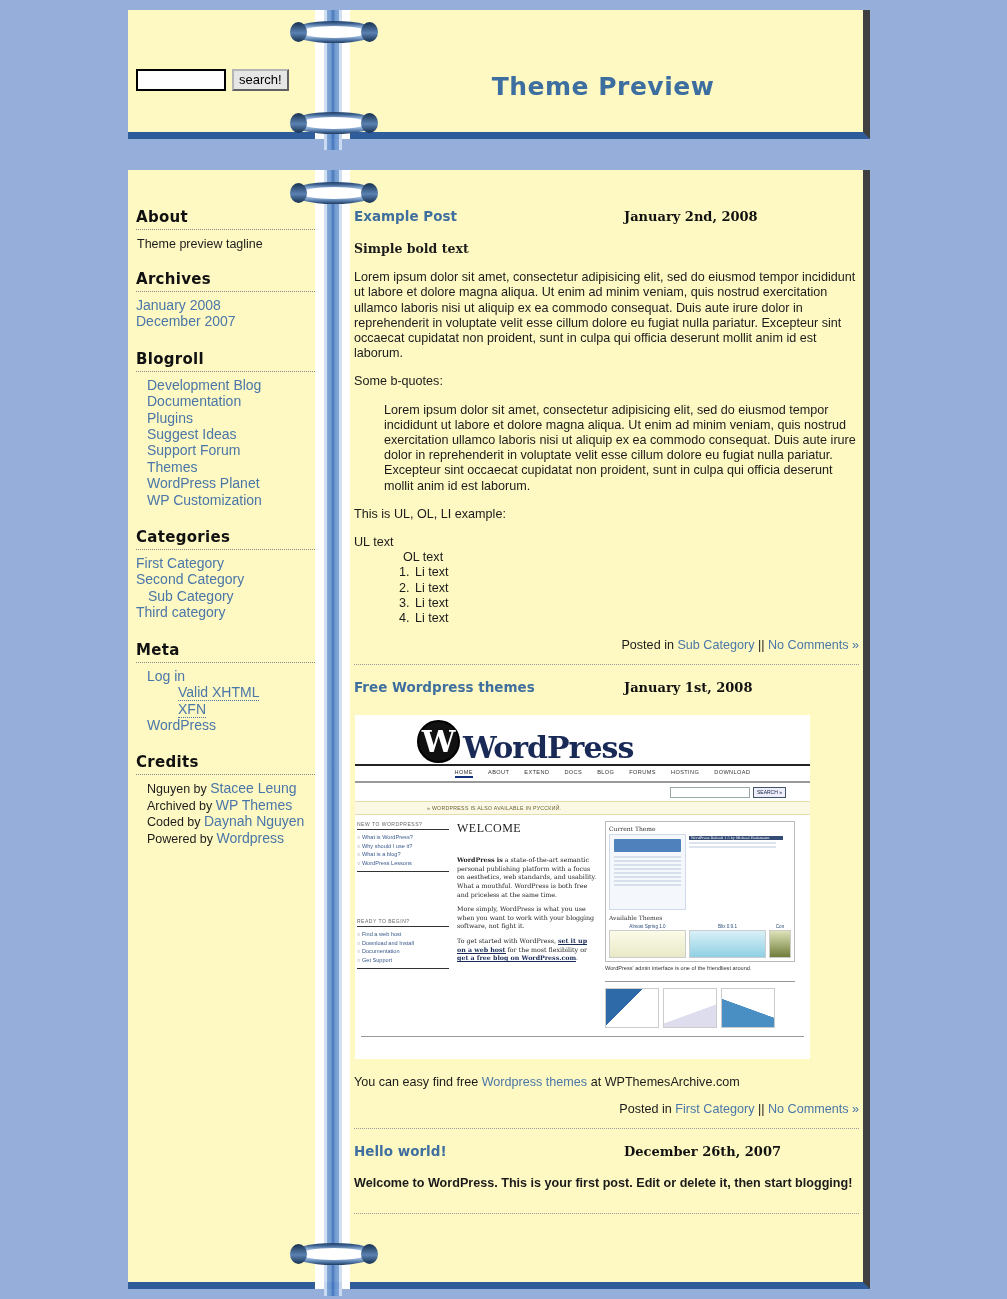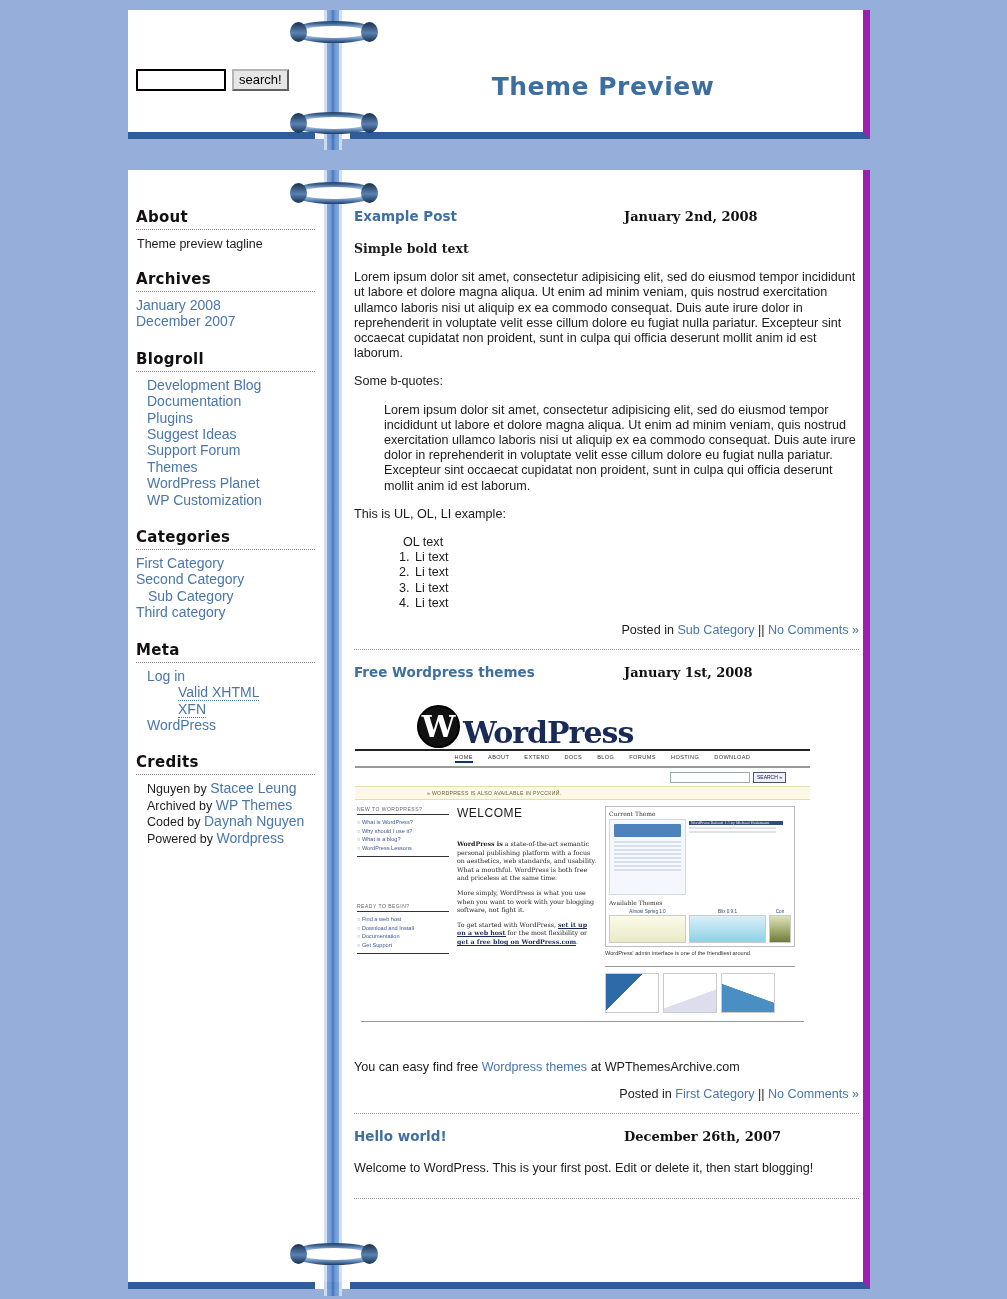--- a/index.html
+++ b/index.html
@@ -7,22 +7,22 @@
     width:1007px;height:1299px;
     background:#95afda;
     font-family:"Liberation Sans", sans-serif;
     -webkit-font-smoothing:none;
   }
   .canvas{position:relative;width:1007px;height:1299px;overflow:hidden;}
 
   
   .page{
     position:absolute;
-    background:#ffffff;
-    border-right:7px solid #a21caf;
+    background:#fef9c3;
+    border-right:7px solid #404040;
     border-bottom:7px solid #2f5d9c;
     box-sizing:border-box;
   }
 
   
   #header-block{left:128px;top:10px;width:742px;height:129px;}
   
   #header-block .hdr-inner{position:relative;width:100%;height:100%;}
 
   .hdr-underline{
@@ -238,21 +238,21 @@
     letter-spacing:.5px;border-bottom:1px solid #333;padding-bottom:2px;margin-bottom:3px;
   }
   .wp-li{
     font-family:"Liberation Sans", sans-serif;font-size:5.6px;color:#3a5a8c;
     line-height:8.5px;
   }
   .wp-li:before{content:"\25CB  ";color:#888;}
   .wp-gap{height:42px;}
   .wp-rule-s{height:1px;background:#333;margin:4px 0 4px 0;}
   .wp-welcome{
-    font-family:Liberation Sans, sans-serif;font-size:12px;color:#1b1b1b;
+    font-family:Liberation Serif, serif;font-size:12px;color:#1b1b1b;
     letter-spacing:.5px;margin-bottom:20px;
   }
   .wp-p{font-family:"DejaVu Serif", serif;font-size:6.3px;line-height:8.6px;color:#222;margin-bottom:6px;}
   .wp-p b{font-weight:bold;}
   .wp-p a{color:#1a2a56;font-weight:bold;border-bottom:1px solid #1a2a56;text-decoration:none;}
   .wp-panel{border:1px solid #bbb;padding:3px;}
   .wp-panel-h{
     font-family:"DejaVu Serif", serif;font-size:6px;color:#333;margin-bottom:2px;
   }
   .wp-admin-img{height:76px;display:flex;gap:3px;}
@@ -360,20 +360,23 @@
           <a class="post-title" href="#">Example Post</a>
           <div class="post-date">January 2nd, 2008</div>
         </div>
         <div class="post-body">
           <p class="bold-lead">Simple bold text</p>
           <p>Lorem ipsum dolor sit amet, consectetur adipisicing elit, sed do eiusmod tempor incididunt ut labore et dolore magna aliqua. Ut enim ad minim veniam, quis nostrud exercitation ullamco laboris nisi ut aliquip ex ea commodo consequat. Duis aute irure dolor in reprehenderit in voluptate velit esse cillum dolore eu fugiat nulla pariatur. Excepteur sint occaecat cupidatat non proident, sunt in culpa qui officia deserunt mollit anim id est laborum.</p>
           <p>Some b-quotes:</p>
           <blockquote>Lorem ipsum dolor sit amet, consectetur adipisicing elit, sed do eiusmod tempor incididunt ut labore et dolore magna aliqua. Ut enim ad minim veniam, quis nostrud exercitation ullamco laboris nisi ut aliquip ex ea commodo consequat. Duis aute irure dolor in reprehenderit in voluptate velit esse cillum dolore eu fugiat nulla pariatur. Excepteur sint occaecat cupidatat non proident, sunt in culpa qui officia deserunt mollit anim id est laborum.</blockquote>
           <p>This is UL, OL, LI example:</p>
           <div class="lists">
+            <ul class="ul-plain">
+              <li>UL text</li>
+            </ul>
             <ul class="ol-in">
               <li>OL text</li>
             </ul>
             <ol class="num">
               <li>Li text</li>
               <li>Li text</li>
               <li>Li text</li>
               <li>Li text</li>
             </ol>
           </div>
@@ -490,21 +493,21 @@
         <div class="post-meta"><span>Posted in </span><a href="#">First Category</a><span> || </span><a href="#">No Comments »</a></div>
         <hr class="sep">
       </div>
 
       <div class="post">
         <div class="post-head">
           <a class="post-title" href="#">Hello world!</a>
           <div class="post-date">December 26th, 2007</div>
         </div>
         <div class="post-body">
-          <p style="margin-bottom:22px;">Welcome to WordPress. This is your first post. Edit or delete it, then start blogging!</p>
+          <p style="margin-bottom:22px;font-weight:bold;">Welcome to WordPress. This is your first post. Edit or delete it, then start blogging!</p>
         </div>
         <hr class="sep">
       </div>
 
     </div>
   </div>
 
   <div class="gutter" id="gutter-header"></div>
   <div class="gutter2" id="gutter2-header"></div>
   <div class="spine" id="spine-header"></div>

